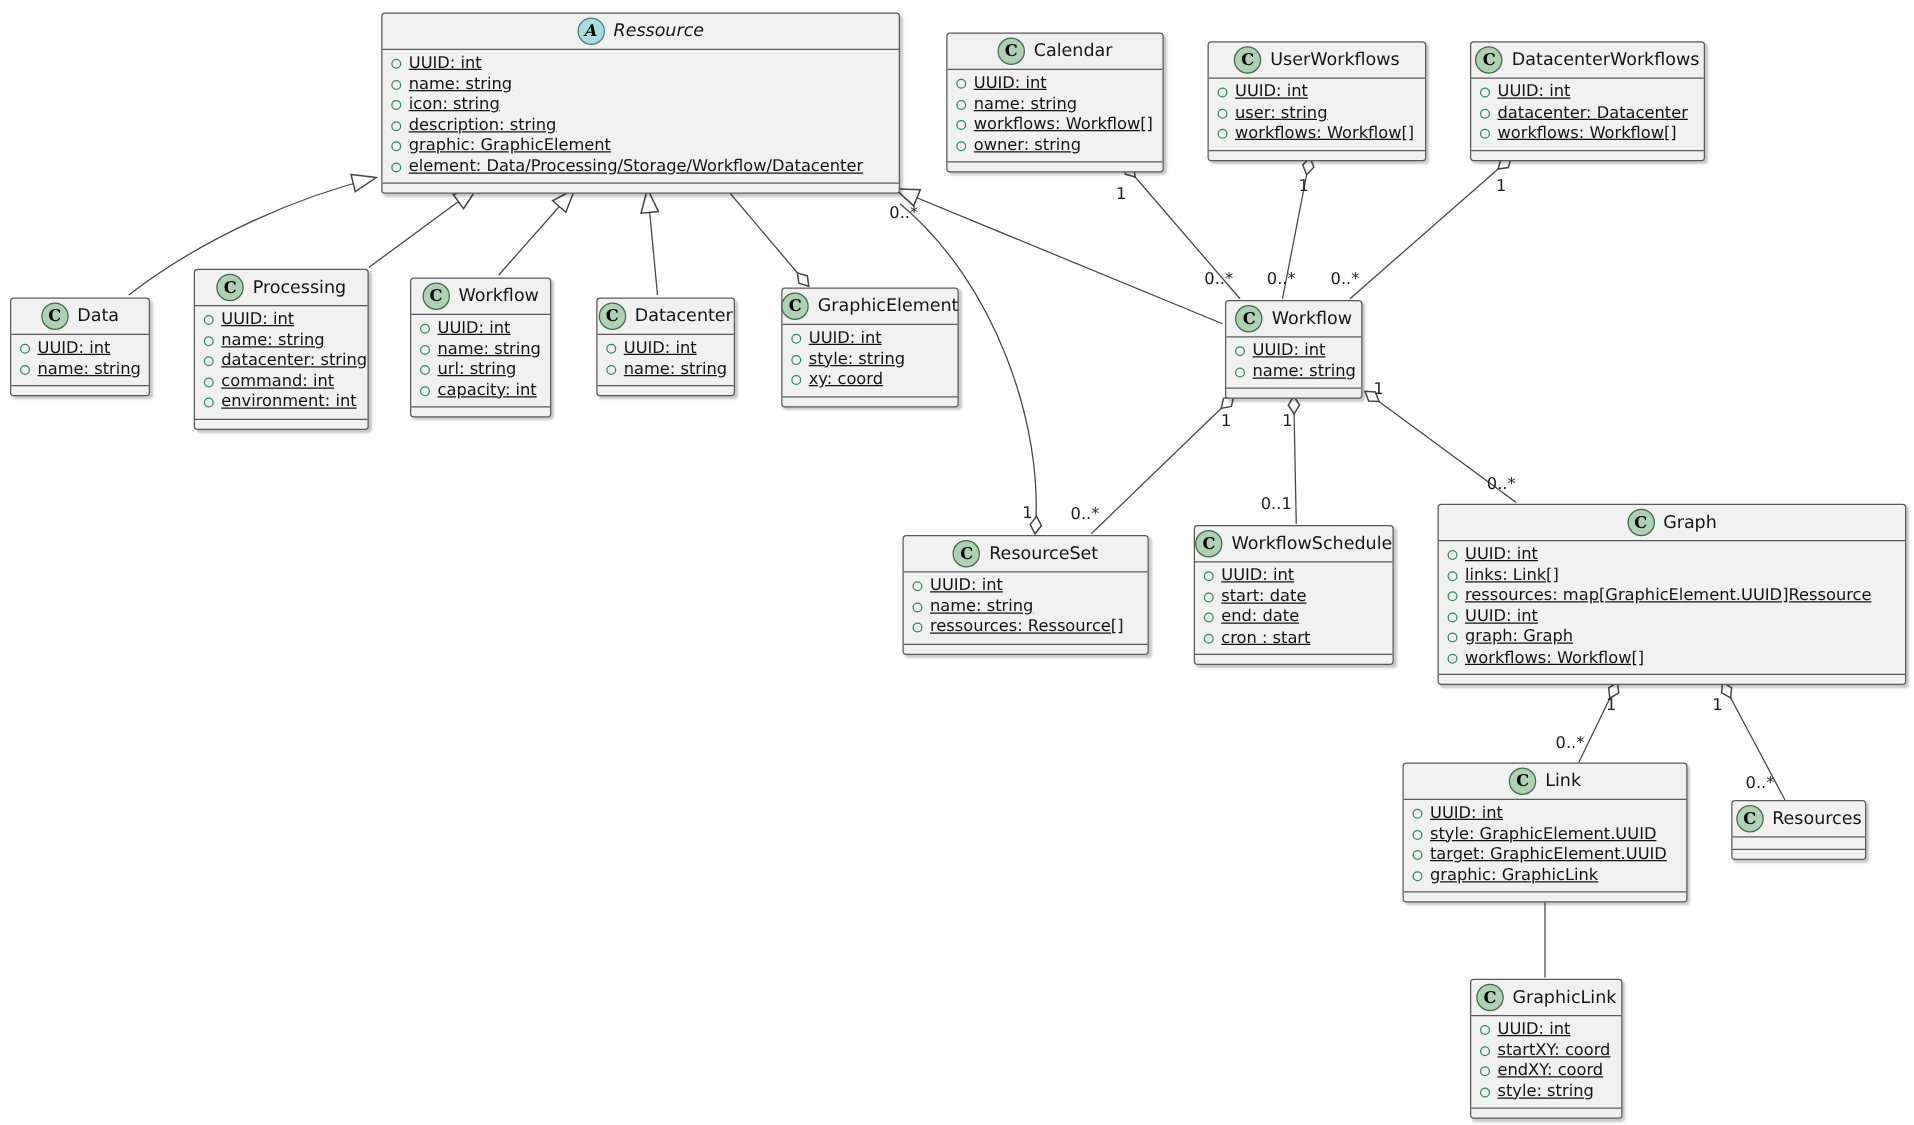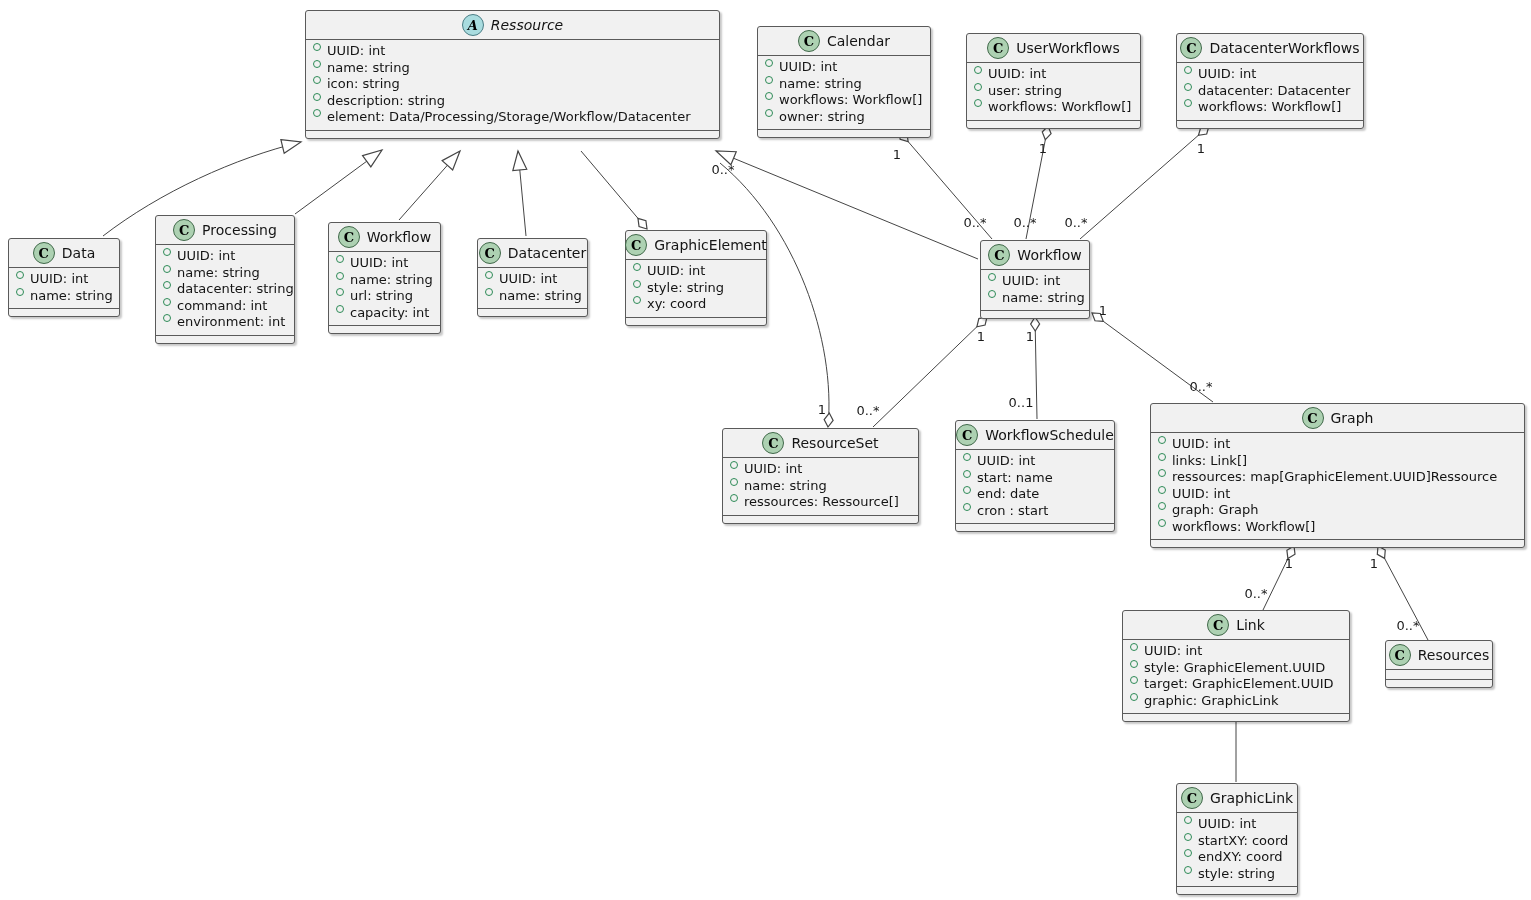--- a/index.html
+++ b/index.html
@@ -15,21 +15,21 @@
   .cls-title{display:flex;align-items:center;justify-content:center;gap:7px;
              padding:3px 8px;border-bottom:1px solid #5a5a5a;height:22px;}
   .cls-name{font-size:14px;white-space:nowrap;}
   .cls.abstract .cls-name{font-style:italic;}
   .badge{flex:0 0 auto;width:20px;height:20px;border-radius:50%;border:1px solid #41694a;
          display:flex;align-items:center;justify-content:center;
          font-family:"DejaVu Serif", serif;font-weight:bold;font-size:13px;color:#000;}
   .cls.abstract .badge{border-color:#4a7d85;font-style:italic;}
   .cls-attrs{padding:3px 7px 4px 7px;border-bottom:1px solid #5a5a5a;}
   .cls-attrs.empty{min-height:9px;padding:0;}
-  .attr{display:flex;gap:6px;line-height:16.5px;font-size:13px;white-space:nowrap;}
+  .attr{display:flex;align-items:center;gap:6px;line-height:16.5px;font-size:13px;white-space:nowrap;text-decoration:underline;}
   .vis{flex:0 0 auto;width:6px;height:6px;border:1.2px solid #2E8B57;border-radius:50%;background:transparent;}
   .cls-footer{height:7px;}
 </style>
 </head>
 <body>
 
 <div id="stage">
   <svg id="edge-svg" viewBox="0 0 1531 900" xmlns="http://www.w3.org/2000/svg">
     <defs>
       <marker id="marker-triangle" markerUnits="userSpaceOnUse" markerWidth="24" markerHeight="18" viewBox="0 0 24 18" refX="21" refY="9" orient="auto">
@@ -94,20 +94,24 @@
           <div class="attr">
             <span class="vis" style="border-color: rgb(46, 139, 87);"></span>
             <span>icon: string</span>
           </div>
           <div class="attr">
             <span class="vis" style="border-color: rgb(46, 139, 87);"></span>
             <span>description: string</span>
           </div>
           <div class="attr">
             <span class="vis" style="border-color: rgb(46, 139, 87);"></span>
+            <span>graphic: GraphicElement</span>
+          </div>
+          <div class="attr">
+            <span class="vis" style="border-color: rgb(46, 139, 87);"></span>
             <span>element: Data/Processing/Storage/Workflow/Datacenter</span>
           </div>
         </div>
         <div class="cls-footer"></div>
       </div>
       <div class="cls" style="left: 757px; top: 26px; width: 174px;">
         <div class="cls-title">
           <span class="badge" style="background: rgb(173, 209, 178);">C</span>
           <span class="cls-name">Calendar</span>
         </div>
@@ -325,21 +329,21 @@
           <span class="badge" style="background: rgb(173, 209, 178);">C</span>
           <span class="cls-name">WorkflowSchedule</span>
         </div>
         <div class="cls-attrs">
           <div class="attr">
             <span class="vis" style="border-color: rgb(46, 139, 87);"></span>
             <span>UUID: int</span>
           </div>
           <div class="attr">
             <span class="vis" style="border-color: rgb(46, 139, 87);"></span>
-            <span>start: name</span>
+            <span>start: date</span>
           </div>
           <div class="attr">
             <span class="vis" style="border-color: rgb(46, 139, 87);"></span>
             <span>end: date</span>
           </div>
           <div class="attr">
             <span class="vis" style="border-color: rgb(46, 139, 87);"></span>
             <span>cron : start</span>
           </div>
         </div>

